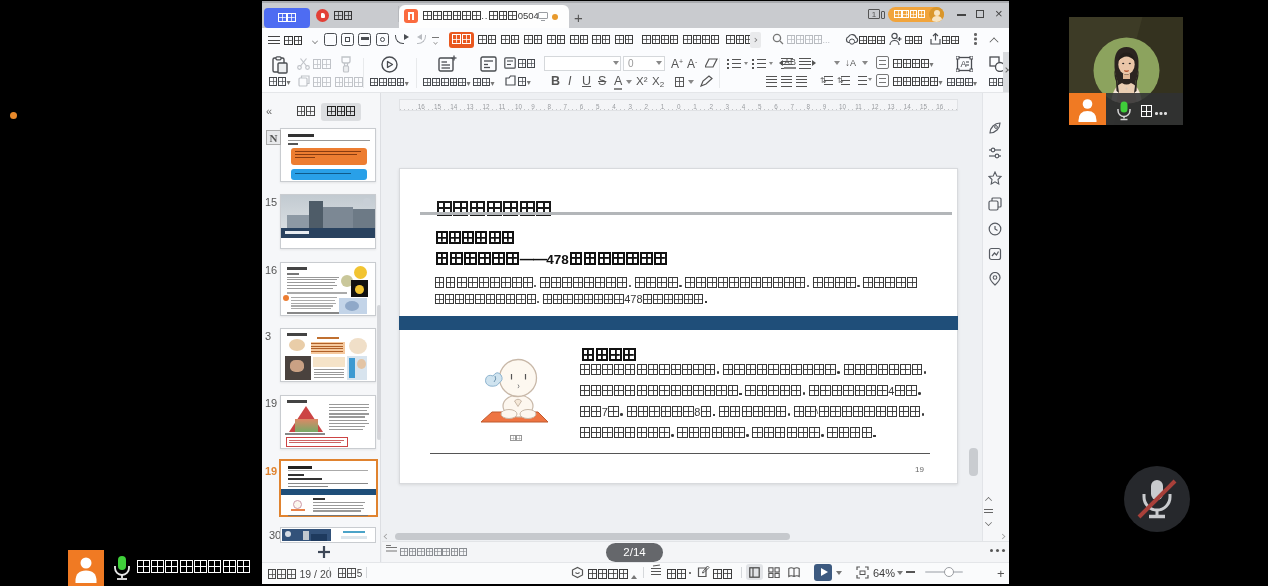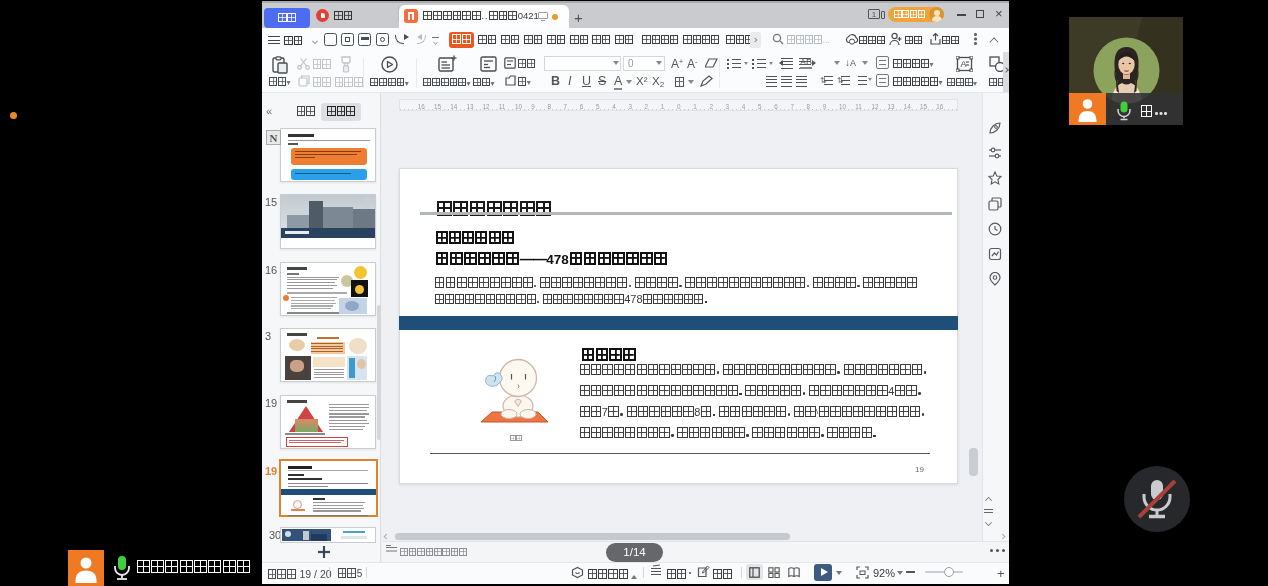--- a/index.html
+++ b/index.html
@@ -18,21 +18,21 @@
 <div class="ab" style="left:262px;top:1px;width:747px;height:27px;background:#c9cbcf"></div>
 <div class="ab" style="left:262px;top:1px;width:747px;height:2px;background:#a9abaf"></div>
 <div class="ab g" style="left:264px;top:8px;width:46px;height:20px;background:#4e6cf2;border-radius:4px;color:#fff;font-size:9.5px;text-align:center;line-height:20px"><i></i><i></i></div>
 <div class="ab" style="left:316px;top:9px;width:13px;height:13px;background:#e23f36;border-radius:50%"></div>
 <div class="ab" style="left:320.5px;top:13px;width:4px;height:5px;background:#fff;border-radius:1px 50% 1px 1px"></div>
 <div class="ab g" style="left:334px;top:10px;color:#333;font-size:9.5px"><i></i><i></i></div>
 <div class="ab" style="left:398px;top:6px;width:1px;height:16px;background:#b7b9bd"></div>
 <div class="ab" style="left:399px;top:5px;width:170px;height:23px;background:#fefefe;border-radius:6px 6px 0 0"></div>
 <div class="ab" style="left:404px;top:9px;width:14px;height:14px;background:#fb6b3f;border-radius:3px"></div>
 <div class="ab" style="left:408px;top:12px;width:6px;height:8px;border-left:2px solid #fff;border-top:2px solid #fff;border-right:2px solid #fff"></div>
-<div class="ab g" style="left:423px;top:10px;color:#3a3a3a;font-size:9.8px"><i></i><i></i><i></i><i></i><i></i><i></i><span style="letter-spacing:1px">..</span><i></i><i></i><i></i><span style="font-size:9.5px">0421</span></div>
+<div class="ab g" style="left:423px;top:10px;color:#3a3a3a;font-size:9.8px"><i></i><i></i><i></i><i></i><i></i><i></i><span style="letter-spacing:1px">..</span><i></i><i></i><i></i><span style="font-size:9.5px">0504</span></div>
 <div class="ab" style="left:538px;top:12px;width:10px;height:7px;border:1px solid #9a9da2;border-radius:1px"></div>
 <div class="ab" style="left:541px;top:20px;width:4px;height:1px;background:#9a9da2"></div>
 <div class="ab" style="left:552px;top:14px;width:6px;height:6px;background:#e89a2c;border-radius:50%"></div>
 <div class="ab" style="left:574px;top:9px;font-size:15px;color:#555">+</div>
 <div class="ab" style="left:868px;top:9px;width:12px;height:10px;border:1px solid #555;border-radius:1px;font-size:8px;color:#555;text-align:center;line-height:9px">1</div>
 <div class="ab" style="left:881px;top:11px;width:4px;height:8px;border:1px solid #555;border-radius:1px"></div>
 <div class="ab g" style="left:888px;top:7px;width:56px;height:15px;background:#f1a43c;border-radius:8px;color:#fff;font-size:8px;line-height:15px;padding-left:6px"><i></i><i></i><i></i><i></i></div>
 <div class="ab" style="left:929px;top:7px;width:15px;height:15px;background:#d9962b;border-radius:50%;overflow:hidden">
     <div style="position:absolute;left:4.5px;top:2.5px;width:6px;height:6px;background:#f7e3c0;border-radius:50%"></div>
     <div style="position:absolute;left:2.5px;top:9px;width:10px;height:7px;background:#f7e3c0;border-radius:50% 50% 0 0"></div>
@@ -183,21 +183,21 @@
 <div class="ab" style="left:727px;top:59px;width:2px;height:2px;background:#555;box-shadow:0 4px 0 #555,0 8px 0 #555"></div>
 <div class="ab" style="left:732px;top:59px;width:9px;height:1.2px;background:#555;box-shadow:0 4px 0 #555,0 8px 0 #555"></div>
 <div class="ab" style="left:744px;top:62px;width:0;height:0;border:2.5px solid transparent;border-top:3.5px solid #888"></div>
 <div class="ab" style="left:752px;top:59px;width:2px;height:2px;background:#555;box-shadow:0 4px 0 #555,0 8px 0 #555"></div>
 <div class="ab" style="left:757px;top:59px;width:9px;height:1.2px;background:#555;box-shadow:0 4px 0 #555,0 8px 0 #555"></div>
 <div class="ab" style="left:769px;top:62px;width:0;height:0;border:2.5px solid transparent;border-top:3.5px solid #888"></div>
 <div class="ab" style="left:781px;top:58px;width:12px;height:1.2px;background:#555;box-shadow:0 3px 0 #555,0 6px 0 #555,0 10px 0 #555"></div>
 <div class="ab" style="left:776px;top:60px;width:0;height:0;border:3px solid transparent;border-right:4px solid #555"></div>
 <div class="ab" style="left:799px;top:58px;width:12px;height:1.2px;background:#555;box-shadow:0 3px 0 #555,0 6px 0 #555,0 10px 0 #555"></div>
 <div class="ab" style="left:812px;top:60px;width:0;height:0;border:3px solid transparent;border-left:4px solid #555"></div>
-<div class="ab" style="left:800px;top:57px;font-size:9px;color:#555;border-bottom:2px solid #888;letter-spacing:0">AB</div>
+<div class="ab" style="left:784px;top:57px;font-size:9px;color:#555;border-bottom:2px solid #888;letter-spacing:0">AB</div>
 <div class="ab" style="left:834px;top:61px;width:0;height:0;border:3px solid transparent;border-top:4px solid #888"></div>
 <div class="ab" style="left:845px;top:57px;font-size:10px;color:#555">↓<span style="font-size:9px">A</span></div>
 <div class="ab" style="left:862px;top:61px;width:0;height:0;border:3px solid transparent;border-top:4px solid #888"></div>
 <div class="ab" style="left:876px;top:56px;width:13px;height:13px;border:1.2px solid #777;border-radius:2px"></div>
 <div class="ab" style="left:879px;top:60px;width:7px;height:1.2px;background:#777;box-shadow:0 4px 0 #777"></div>
 <div class="ab g" style="left:893px;top:59px;font-size:9.2px;color:#3c3c3c"><i></i><i></i><i></i><i></i><span style="color:#777;font-size:8px">▾</span></div>
 <div class="ab" style="left:876px;top:74px;width:13px;height:13px;border:1.2px solid #777;border-radius:2px"></div>
 <div class="ab" style="left:879px;top:78px;width:7px;height:1.2px;background:#777;box-shadow:0 4px 0 #777"></div>
 <div class="ab g" style="left:893px;top:77px;font-size:9.2px;color:#3c3c3c"><i></i><i></i><i></i><i></i><i></i><span style="color:#777;font-size:8px">▾</span></div>
 <div class="ab" style="left:766px;top:76px;width:11px;height:1.2px;background:#555;box-shadow:0 3px 0 #555,0 6px 0 #555,0 10px 0 #555"></div>
@@ -452,21 +452,21 @@
     <path d="M7 13 Q2 8.5 2 5.5 A5 5 0 0 1 12 5.5 Q12 8.5 7 13 Z" fill="none" stroke="#585c63" stroke-width="1.2"></path>
     <circle cx="7" cy="5.5" r="1.8" fill="none" stroke="#585c63" stroke-width="1.1"></circle>
   </svg>
 <div class="ab" style="left:395px;top:533px;width:395px;height:7px;background:#c6c9cd;border-radius:3.5px"></div>
 <div class="ab" style="left:384px;top:534px;width:5px;height:5px;border-left:1.3px solid #999;border-bottom:1.3px solid #999;transform:rotate(45deg) scale(.8)"></div>
 <div class="ab" style="left:1000px;top:534px;width:5px;height:5px;border-right:1.3px solid #999;border-top:1.3px solid #999;transform:rotate(45deg) scale(.8)"></div>
 <div class="ab" style="left:382px;top:541px;width:627px;height:21px;background:#f4f5f7;border-top:1px solid #e2e4e7"></div>
 <div class="ab" style="left:386px;top:547px;width:11px;height:1.4px;background:#777;box-shadow:0 3.5px 0 #777"></div>
 <div class="ab" style="left:386px;top:545px;width:5px;height:1.4px;background:#777"></div>
 <div class="ab g" style="left:400px;top:547px;font-size:8.5px;color:#8a8d92"><i></i><i></i><i></i><i></i><i></i><i></i><i></i><i></i></div>
-<div class="ab" style="left:606px;top:543px;width:57px;height:19px;background:rgba(88,90,94,.92);border-radius:10px;color:#fff;font-size:11.5px;text-align:center;line-height:19px">1/14</div>
+<div class="ab" style="left:606px;top:543px;width:57px;height:19px;background:rgba(88,90,94,.92);border-radius:10px;color:#fff;font-size:11.5px;text-align:center;line-height:19px">2/14</div>
 <div class="ab" style="left:990px;top:549px;width:3px;height:3px;background:#555;border-radius:50%;box-shadow:6px 0 0 #555,12px 0 0 #555"></div>
 <div class="ab" style="left:262px;top:562px;width:747px;height:22px;background:#fafbfc;border-top:1px solid #e4e6e9"></div>
 <div class="ab g" style="left:267px;top:568px;font-size:10px;color:#4a4a4a"><i></i><i></i><i></i> <span style="font-size:10.5px">19 / 20</span></div>
 <div class="ab" style="left:329px;top:567px;width:1px;height:11px;background:#d5d8db"></div>
 <div class="ab g" style="left:337px;top:568px;font-size:10px;color:#4a4a4a"><i></i><i></i><span>5</span></div>
 <div class="ab" style="left:366px;top:567px;width:1px;height:11px;background:#d5d8db"></div>
 <svg class="ab" style="left:571px;top:566px" width="13" height="13" viewBox="0 0 13 13">
     <path d="M1.5 4 L6.5 1.5 L11.5 4 L11.5 9 L6.5 11.5 L1.5 9 Z" fill="none" stroke="#555" stroke-width="1.2"></path>
     <path d="M4.5 6.5 Q6.5 8.5 8.5 6.5" fill="none" stroke="#555" stroke-width="1.1"></path>
   </svg>
@@ -497,21 +497,21 @@
 <svg class="ab" style="left:788px;top:567px" width="12" height="11" viewBox="0 0 12 11">
     <path d="M6 1.5 Q3 0 0.8 1.5 V9.5 Q3 8 6 9.5 Q9 8 11.2 9.5 V1.5 Q9 0 6 1.5 Z M6 1.5 V9.5" fill="none" stroke="#555" stroke-width="1.1"></path>
   </svg>
 <div class="ab" style="left:814px;top:564px;width:18px;height:17px;background:#3d5a80;border-radius:3px"></div>
 <div class="ab" style="left:821px;top:568px;width:0;height:0;border:4.5px solid transparent;border-left:7px solid #fff;border-right:none"></div>
 <div class="ab" style="left:836px;top:571px;width:0;height:0;border:3px solid transparent;border-top:4px solid #777"></div>
 <svg class="ab" style="left:856px;top:566px" width="13" height="13" viewBox="0 0 13 13">
     <path d="M1 4 V1 H4 M9 1 H12 V4 M12 9 V12 H9 M4 12 H1 V9" fill="none" stroke="#555" stroke-width="1.2"></path>
     <rect x="4" y="5" width="5" height="3.5" fill="none" stroke="#555" stroke-width="1"></rect>
   </svg>
-<div class="ab" style="left:873px;top:567px;font-size:11px;color:#3c3c3c">92%</div>
+<div class="ab" style="left:873px;top:567px;font-size:11px;color:#3c3c3c">64%</div>
 <div class="ab" style="left:897px;top:571px;width:0;height:0;border:3px solid transparent;border-top:4px solid #777"></div>
 <div class="ab" style="left:906px;top:571px;width:9px;height:1.6px;background:#555"></div>
 <div class="ab" style="left:925px;top:571px;width:38px;height:2px;background:#c9ccd0;border-radius:1px"></div>
 <div class="ab" style="left:944px;top:567px;width:10px;height:10px;background:#fff;border:1.2px solid #9a9da2;border-radius:50%"></div>
 <div class="ab" style="left:997px;top:566px;font-size:13px;color:#555">+</div>
 <div class="ab" style="left:10px;top:112px;width:7px;height:7px;background:#e8892b;border-radius:50%"></div>
 <div class="ab" style="left:68px;top:550px;width:36px;height:36px;background:#f07a23"></div>
 <svg class="ab" style="left:68px;top:550px" width="36" height="36" viewBox="0 0 36 36">
 <circle cx="18" cy="13" r="5.5" fill="#fff"></circle>
 <path d="M7.5 31 Q7.5 20.5 18 20.5 Q28.5 20.5 28.5 31 L28.5 33 L7.5 33 Z" fill="#fff"></path>

